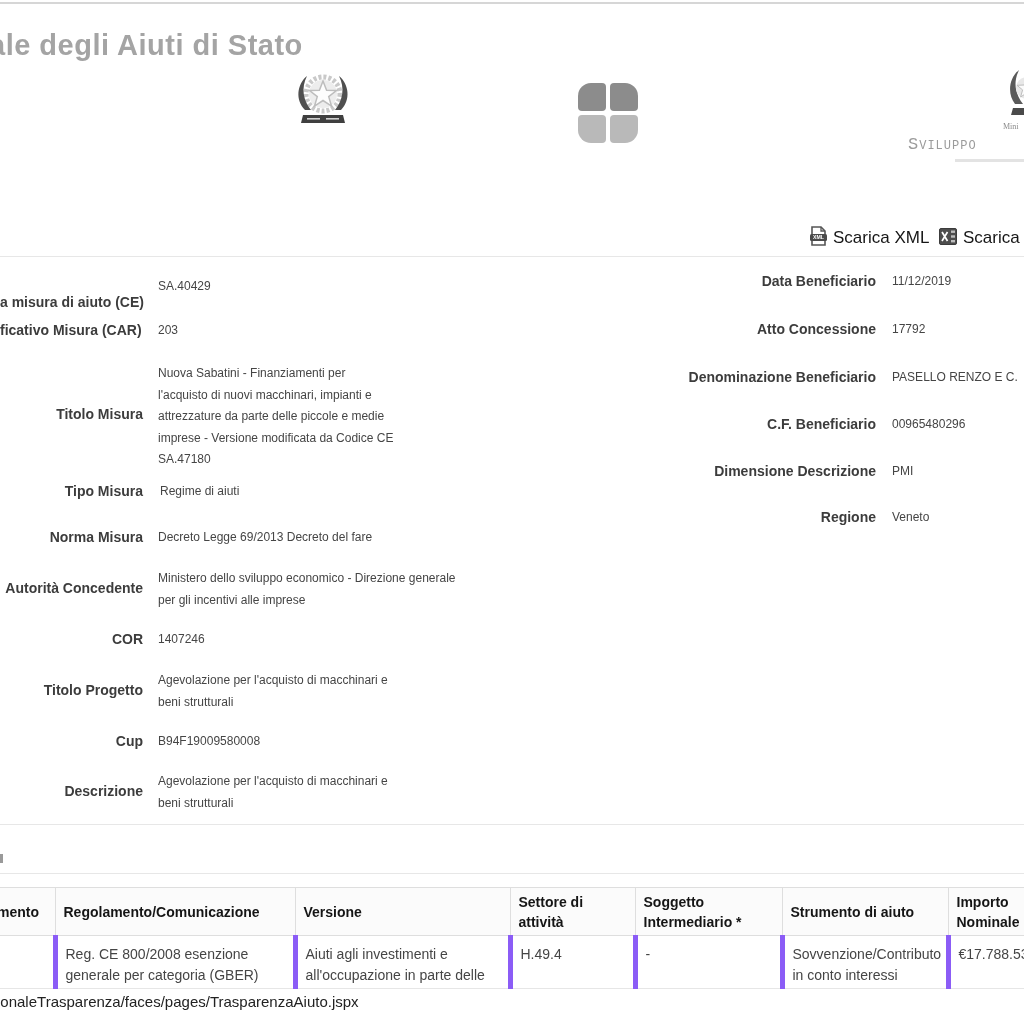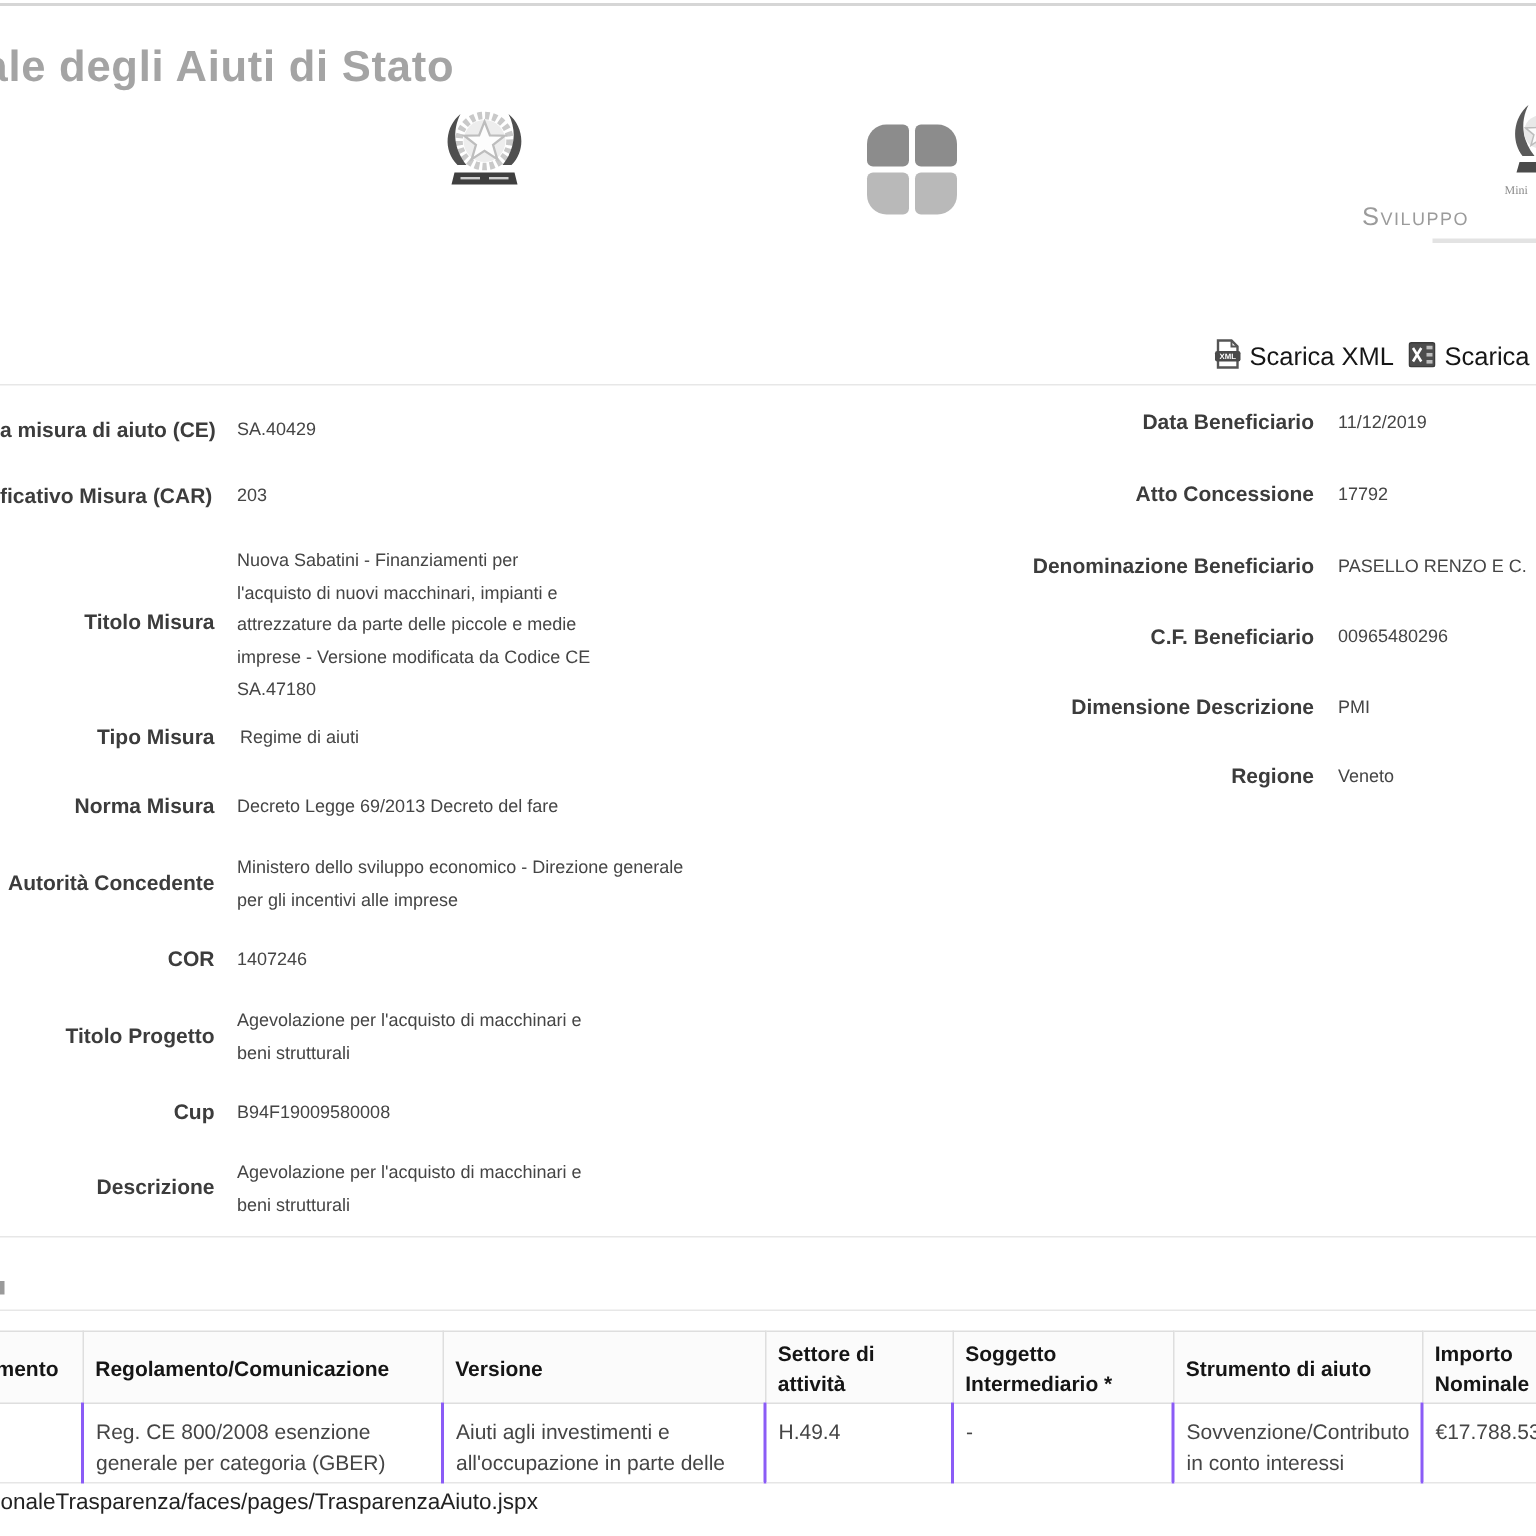--- a/index.html
+++ b/index.html
@@ -26,30 +26,30 @@
   .ctable{
     position:absolute;top:887px;left:0;width:1132px;
     border-collapse:collapse;table-layout:fixed;
   }
   .ctable th{
     background:#fbfbfb;border:1px solid #dedede;height:48px;box-sizing:border-box;
     font-size:14px;font-weight:700;color:#151515;text-align:left;
     padding:2px 6px 2px 8px;vertical-align:middle;white-space:pre-line;line-height:20px;
   }
   .ctable td{
-    border-left:1px solid #dedede;border-right:2px solid #8b5cf6;
+    border-left:1px solid #dedede;border-right:5px solid #8b5cf6;
     border-bottom:1px solid #e6e6e6;height:50px;box-sizing:border-box;
     font-size:14px;color:#454545;padding:8px 6px 2px 8px;vertical-align:top;
     white-space:pre-line;line-height:21px;
   }
   .ctable th:first-child,.ctable td:first-child{border-left:none;text-indent:-3px;padding-left:0;}
   .status-url{position:absolute;top:993px;left:-3px;font-size:15px;color:#222;white-space:nowrap;}
   .mise-mini{position:absolute;top:122px;left:1003px;font-family:"Liberation Serif",serif;font-size:8px;color:#8a8a8a;white-space:nowrap;}
   .mise-sviluppo{
-    position:absolute;top:135px;left:908px;font-family:Liberation Sans, sans-serif;
+    position:absolute;top:135px;left:908px;font-family:Liberation Mono, monospace;
     font-size:17px;color:#9b9b9b;font-variant:small-caps;letter-spacing:1px;white-space:nowrap;
   }
   .mise-subline{position:absolute;top:159px;left:955px;width:69px;height:3px;background:#e3e3e3;}
   .heading-sliver{position:absolute;top:854px;left:0;width:3px;height:9px;background:#9a9a9a;}
 </style>
 </head>
 <body>
 
 <div class="hairline" style="top:2px;height:2px;background:#d6d6d6"></div>
 
@@ -104,21 +104,21 @@
     <rect x="12" y="2.5" width="4" height="2.4" fill="#bdbdbd"></rect>
     <rect x="12" y="7.3" width="4" height="2.4" fill="#bdbdbd"></rect>
     <rect x="12" y="12" width="4" height="2.4" fill="#bdbdbd"></rect>
     <path d="M3 4 L8.5 13 M8.5 4 L3 13" stroke="#ffffff" stroke-width="1.7"></path>
   </svg>
   <span class="dl-label" style="left:963px">Scarica Excel</span>
 </div>
 
 <div class="hairline" style="top:256px"></div>
 
-<span class="flabel" style="left:0;top:276px;text-align:left">a misura di aiuto (CE)</span>
+<span class="flabel" style="left:0;top:292px;text-align:left">a misura di aiuto (CE)</span>
 <span class="fvalue" style="left:158px;top:276px">SA.40429</span>
 
 <span class="flabel" style="left:0;top:320px;text-align:left">ficativo Misura (CAR)</span>
 <span class="fvalue" style="left:158px;top:320px">203</span>
 
 <span class="flabel" style="right:881px;top:404px">Titolo Misura</span>
 <span class="fvalue" style="left:158px;top:363px">Nuova Sabatini - Finanziamenti per
 l'acquisto di nuovi macchinari, impianti e
 attrezzature da parte delle piccole e medie
 imprese - Versione modificata da Codice CE

